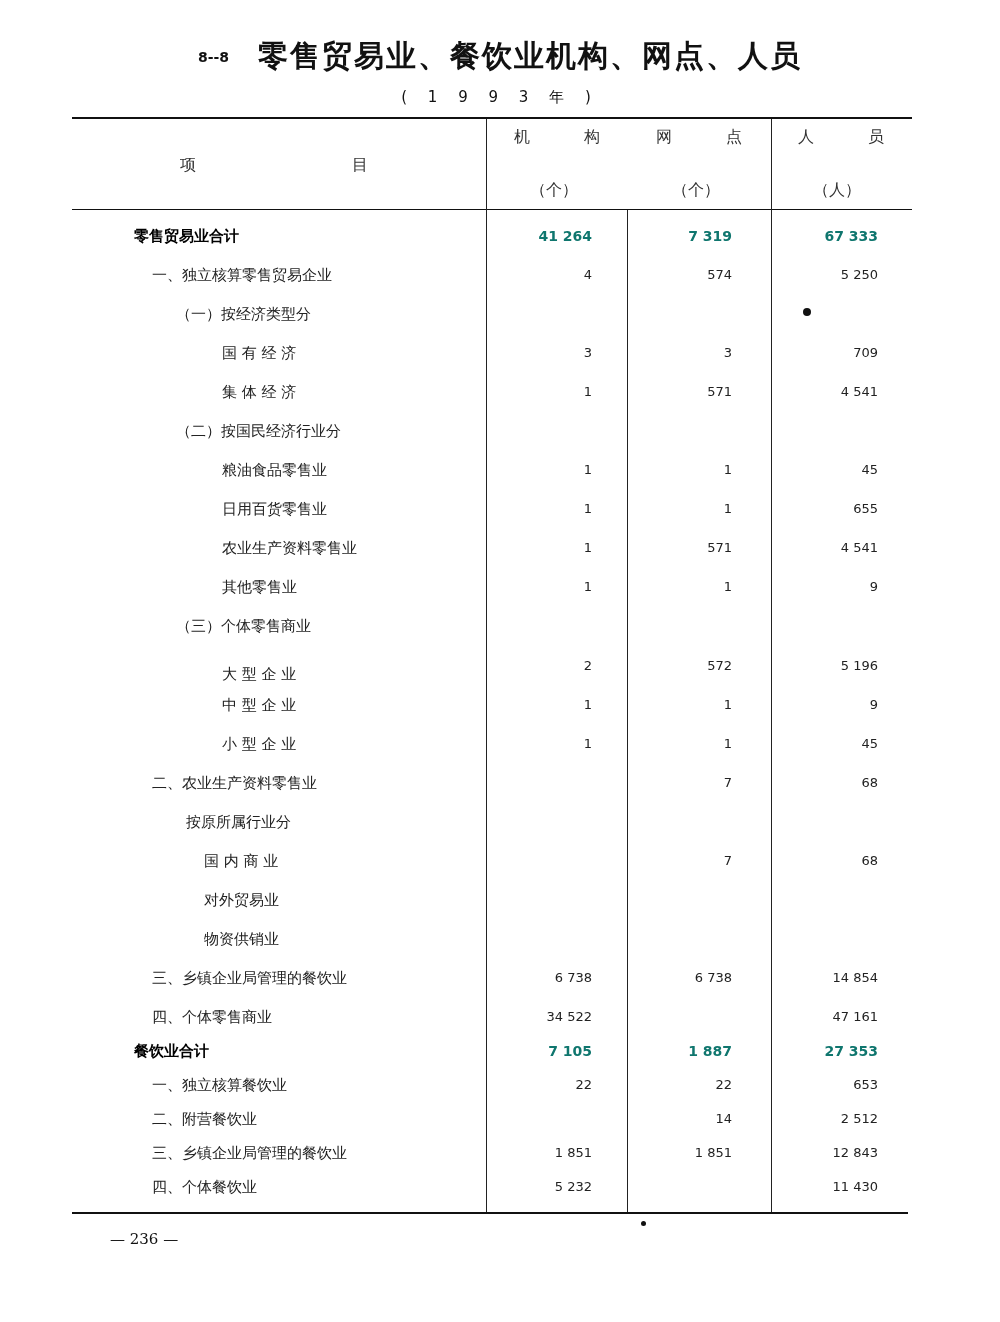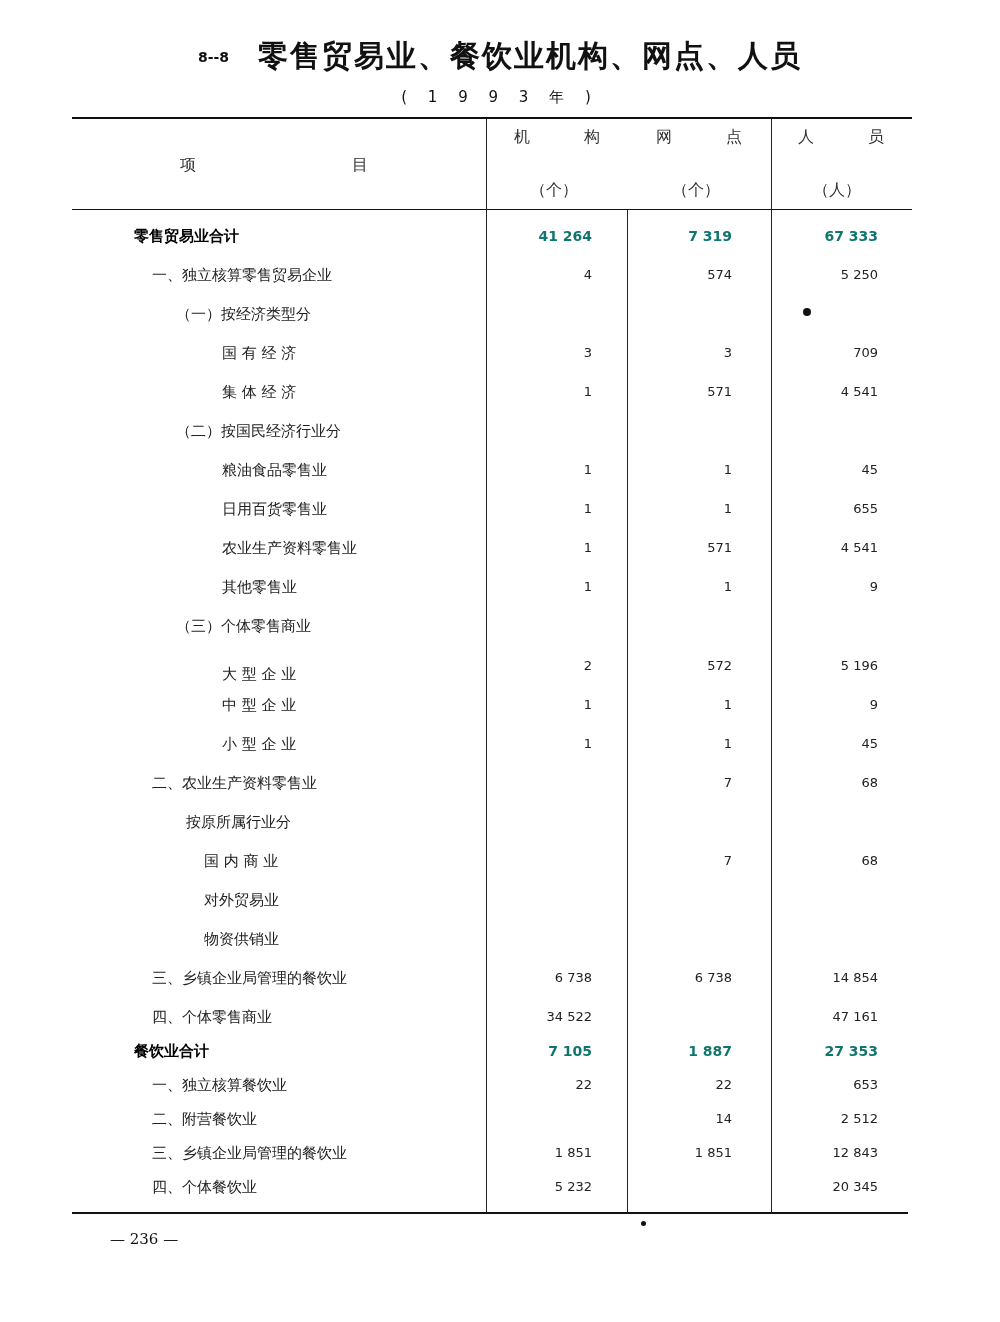--- a/index.html
+++ b/index.html
@@ -234,20 +234,20 @@
   <div class="row" style="top:1141px;">
     <span class="label" style="left:152px;">三、乡镇企业局管理的餐饮业</span>
     <span class="num c1">1 851</span>
     <span class="num c2">1 851</span>
     <span class="num c3">12 843</span>
   </div>
   <div class="row" style="top:1175px;">
     <span class="label" style="left:152px;">四、个体餐饮业</span>
     <span class="num c1">5 232</span>
     <span class="num c2"></span>
-    <span class="num c3">20 345</span>
+    <span class="num c3">11 430</span>
   </div>
 </div>
 
 <div class="dot" style="left:803px; top:308px;"></div>
 <div class="dot" style="left:641px; top:1221px; width:5px; height:5px;"></div>
 
 <div class="page-num">— 236 —</div>
 
 </body></html>

